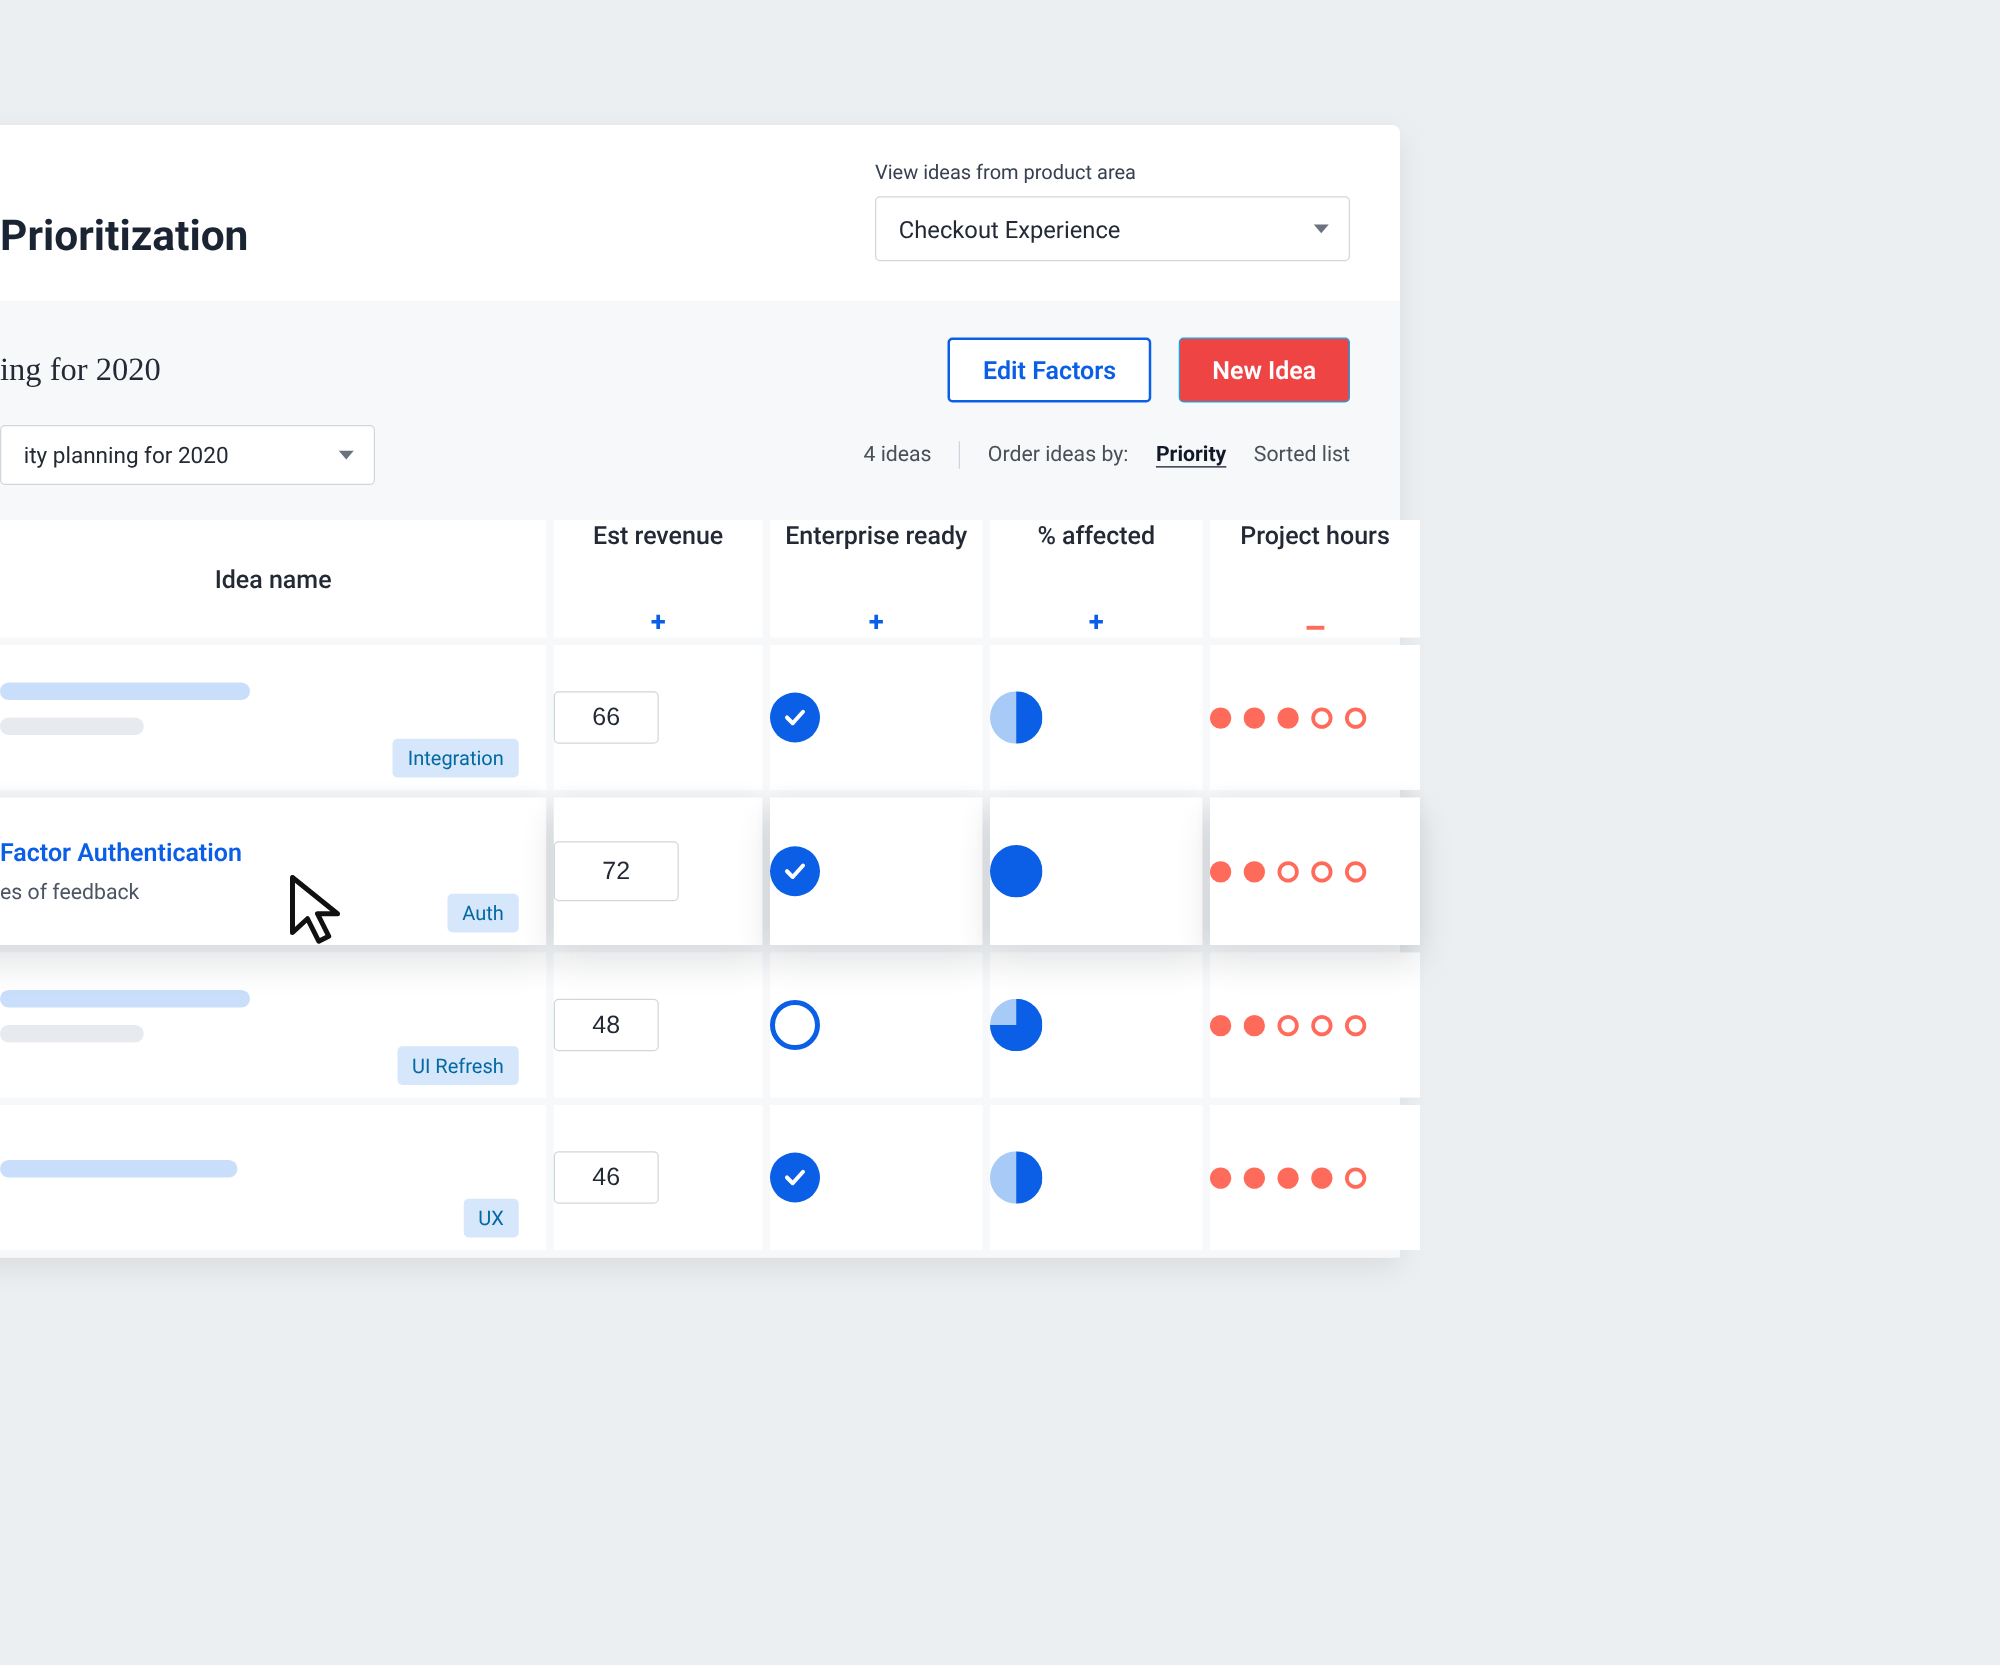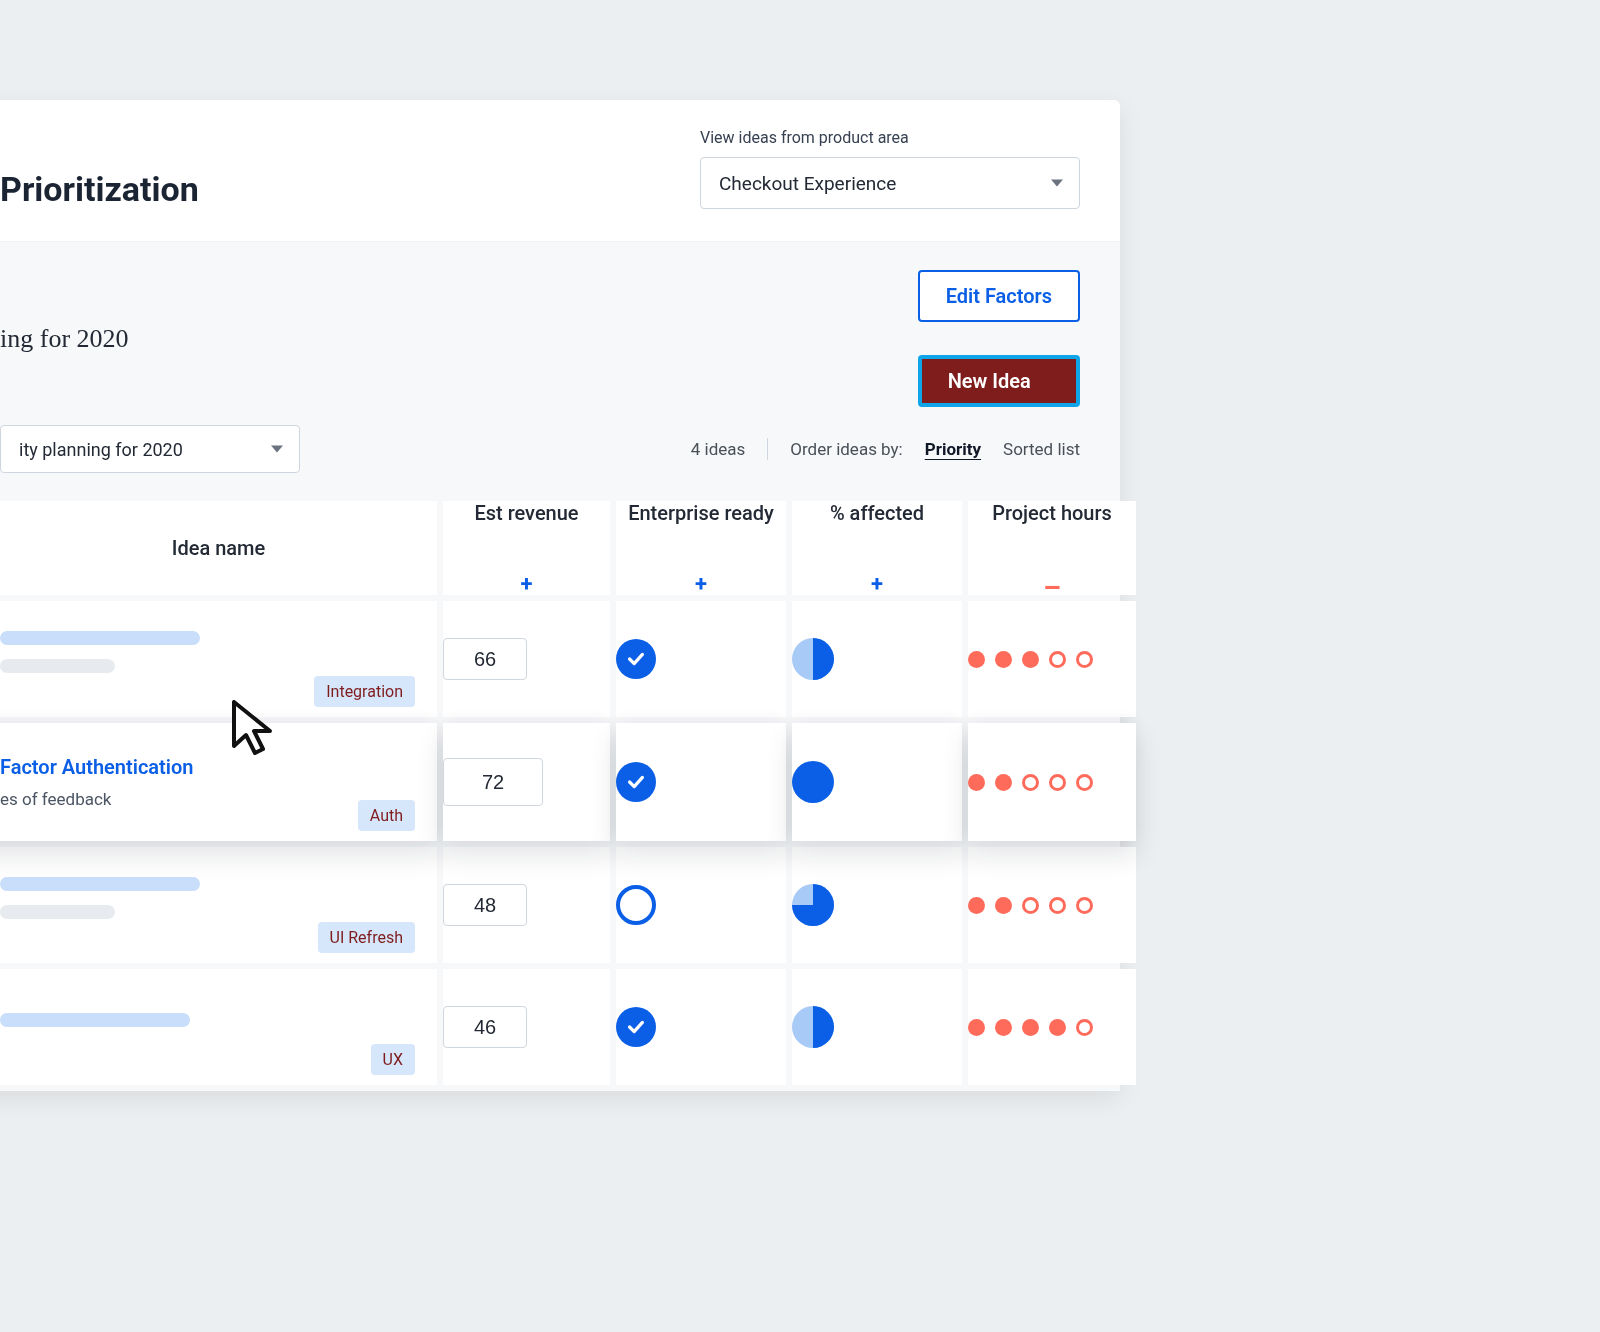--- a/index.html
+++ b/index.html
@@ -77,39 +77,39 @@
     margin-bottom: 18px;
   }
   .priority-title {
     font-size: 26px;
     font-weight: 500;
     color: #232a35;
     white-space: nowrap;
     overflow: hidden;
     font-family: Liberation Serif, serif;
   }
-  .actions { display: flex; gap: 33px; flex-direction: column; }
+  .actions { display: flex; gap: 22px; }
   .btn {
     height: 52px;
     padding: 0 26px;
     border-radius: 4px;
     font-size: 20px;
     font-weight: 600;
     cursor: pointer;
     display: inline-flex;
     align-items: center;
   }
   .btn-outline {
     border: 2px solid #0a5fe6;
     color: #0a5fe6;
     background: #fff;
   }
   .btn-primary {
-    border: 4px solid #0ea5e9;
-    background: #7f1d1d;
+    border: 1px solid #0ea5e9;
+    background: #ef4444;
     color: #fff;
   }
 
   .subhead-row2 {
     display: flex;
     justify-content: space-between;
     align-items: center;
     padding-bottom: 28px;
   }
   .plan-select {
@@ -191,21 +191,21 @@
     color: #0a5fe6;
     white-space: nowrap;
     margin-bottom: 10px;
   }
   .idea-sub-text {
     font-size: 17px;
     color: #4b5563;
   }
   .tag {
     background: #d6e6fb;
-    color: #7f1d1d;
+    color: #0369a1;
     font-size: 16px;
     padding: 6px 12px;
     border-radius: 4px;
     white-space: nowrap;
     align-self: flex-end;
     margin-bottom: 10px;
   }
 
   .rev-input {
     width: 84px;

